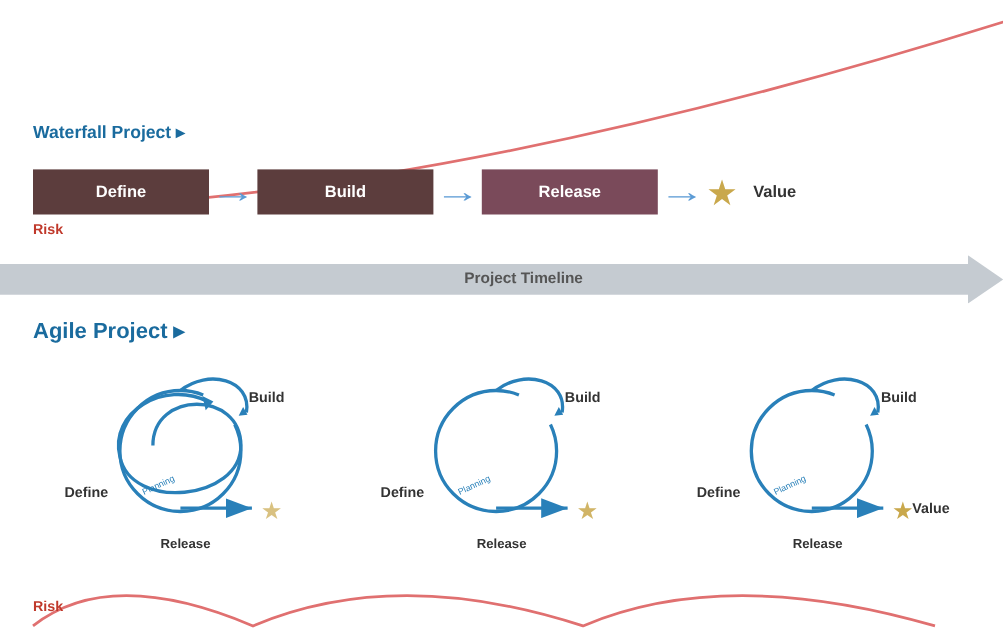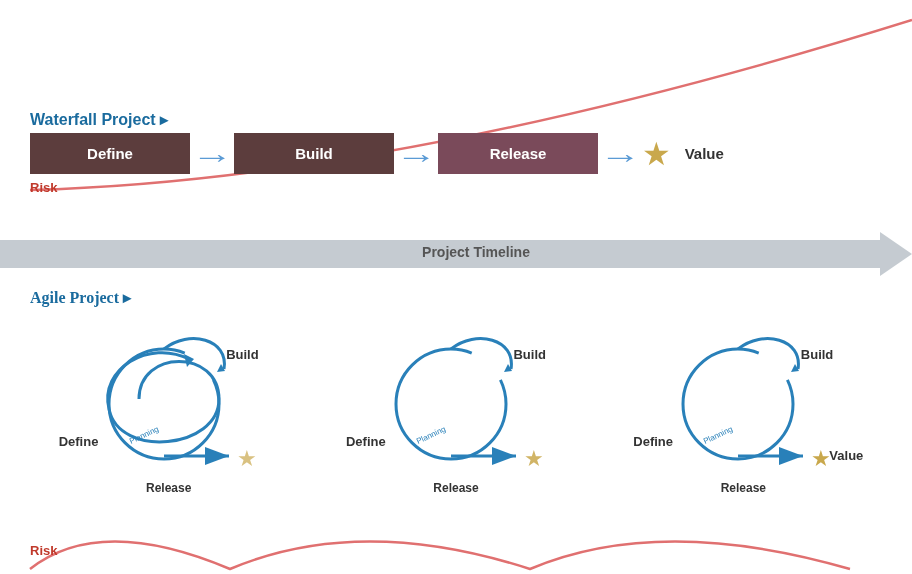--- a/index.html
+++ b/index.html
@@ -100,25 +100,24 @@
 
     
     .agile-section {
       position: absolute;
       top: 288px;
       left: 30px;
       right: 30px;
     }
 
     .agile-title {
-      font-size: 16px;
+      font-size: 20px;
       font-weight: bold;
       color: #1a6b9e;
       margin-bottom: 12px;
-      font-family: Liberation Serif, serif;
     }
 
     .agile-cycles {
       display: flex;
       gap: 10px;
       align-items: flex-start;
       justify-content: space-around;
     }
 
     .cycle {
@@ -159,21 +158,21 @@
       font-weight: bold;
       color: #333;
       margin-top: 2px;
     }
 
     
     .waterfall-title {
       font-size: 16px;
       font-weight: bold;
       color: #1a6b9e;
-      margin-bottom: 4px;
+      margin-bottom: 24px;
     }
 
     .agile-value {
       font-size: 13px;
       color: #333;
       font-weight: bold;
       position: absolute;
       bottom: 16px;
       right: -10px;
     }

